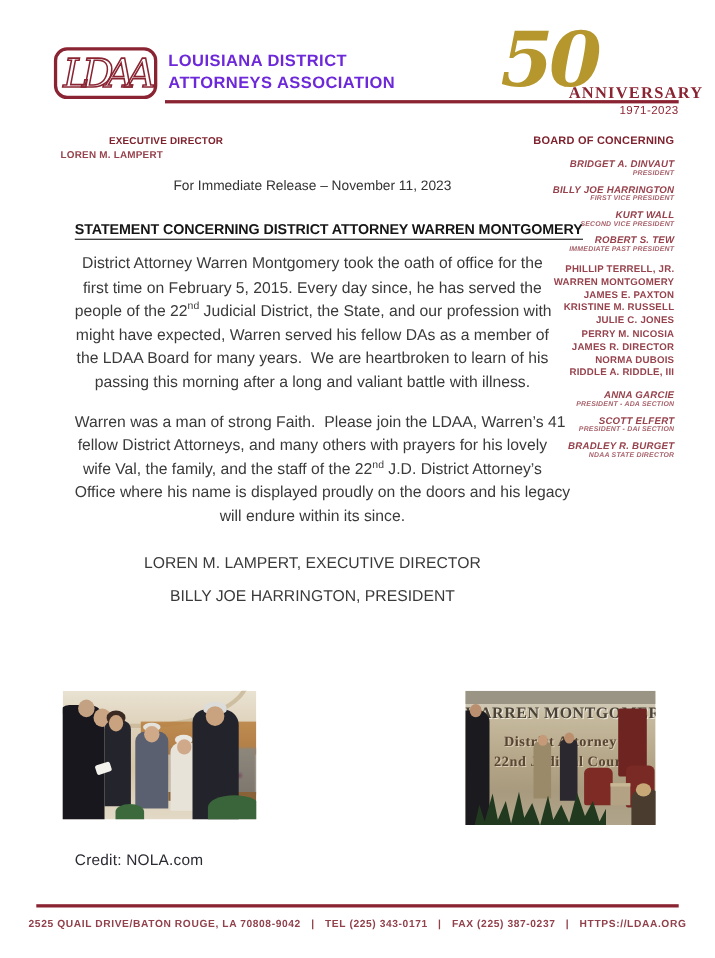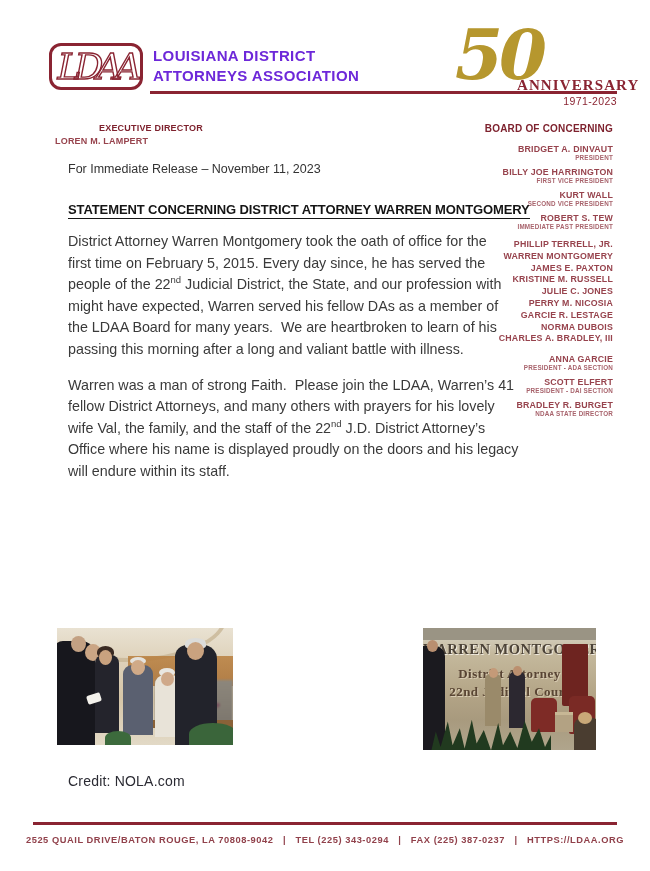--- a/index.html
+++ b/index.html
@@ -42,28 +42,28 @@
   }
 
   
   .exec { position:absolute; left:55px; top:123px; }
   .exec-title { font-size:9px; font-weight:bold; color:#7e222e; letter-spacing:.2px;padding-left:44px; }
   .exec-name  { font-size:9px; font-weight:bold; color:#97434d; margin-top:3px; letter-spacing:.2px; }
 
   
   .board { position:absolute; right:37px; top:123px; width:190px; text-align:right; }
   .board-title { font-size:10px; font-weight:bold; color:#7e222e; letter-spacing:.2px; margin-bottom:10px; }
-  .board-officer { margin-bottom:5px; }
+  .board-officer { margin-bottom:5px;font-style:italic; }
   .board-officer .nm { font-size:8.8px; font-weight:bold; color:#97434d; line-height:10px; letter-spacing:.2px; }
   .board-officer .tl { font-size:6.3px; font-weight:bold; color:#a8636c; line-height:8px; letter-spacing:.2px; }
   .board-members { margin-top:8px; margin-bottom:9px; }
   .board-member { font-size:8.8px; font-weight:bold; color:#97434d; line-height:11.8px; letter-spacing:.2px; }
 
   
-  .main { position:absolute; left:68px; top:162px; width:432px; }
+  .main { position:absolute; left:68px; top:162px; width:432px;text-align:center; }
   .release-intro { font-size:12.5px; color:#333; margin-bottom:24px; white-space:pre; }
   .headline {
     display:inline-block; font-size:13px; font-weight:bold; color:#151515;
     border-bottom:1.6px solid #151515; padding-bottom:1px; margin-bottom:12px;
     letter-spacing:-0.1px; white-space:pre;
   }
   .para { margin-bottom:14px; }
   .line { font-size:14.3px; color:#3a3a3a; line-height:21.6px; white-space:pre; }
   .line sup { font-size:9.5px; line-height:0; }
   .signatures { margin-top:22px; }
@@ -192,23 +192,23 @@
           <div class="tl">IMMEDIATE PAST PRESIDENT</div>
         </div>
       </div>
     <div class="board-members" id="board-members">
         <div class="board-member">PHILLIP TERRELL, JR.</div>
         <div class="board-member">WARREN MONTGOMERY</div>
         <div class="board-member">JAMES E. PAXTON</div>
         <div class="board-member">KRISTINE M. RUSSELL</div>
         <div class="board-member">JULIE C. JONES</div>
         <div class="board-member">PERRY M. NICOSIA</div>
-        <div class="board-member">GARCIE R. LESTAGE</div>
+        <div class="board-member">JAMES R. DIRECTOR</div>
         <div class="board-member">NORMA DUBOIS</div>
-        <div class="board-member">CHARLES A. BRADLEY, III</div>
+        <div class="board-member">RIDDLE A. RIDDLE, III</div>
       </div>
     <div id="board-section-officers">
         <div class="board-officer">
           <div class="nm">ANNA GARCIE</div>
           <div class="tl">PRESIDENT - ADA SECTION</div>
         </div>
         <div class="board-officer">
           <div class="nm">SCOTT ELFERT</div>
           <div class="tl">PRESIDENT - DAI SECTION</div>
         </div>
@@ -231,23 +231,27 @@
           <div class="line"><span>people of the 22</span><sup>nd</sup><span> Judicial District, the State, and our profession with</span></div>
           <div class="line"><span>might have expected, Warren served his fellow DAs as a member of</span></div>
           <div class="line"><span>the LDAA Board for many years.  We are heartbroken to learn of his</span></div>
           <div class="line"><span>passing this morning after a long and valiant battle with illness.</span></div>
         </div>
         <div class="para">
           <div class="line"><span>Warren was a man of strong Faith.  Please join the LDAA, Warren’s 41</span></div>
           <div class="line"><span>fellow District Attorneys, and many others with prayers for his lovely</span></div>
           <div class="line"><span>wife Val, the family, and the staff of the 22</span><sup>nd</sup><span> J.D. District Attorney’s</span></div>
           <div class="line"><span>Office where his name is displayed proudly on the doors and his legacy</span></div>
-          <div class="line"><span>will endure within its staff.</span></div>
+          <div class="line"><span>will endure within its since.</span></div>
         </div>
       </div>
+    <div class="signatures">
+      <div class="sig">LOREN M. LAMPERT, EXECUTIVE DIRECTOR</div>
+      <div class="sig">BILLY JOE HARRINGTON, PRESIDENT</div>
+    </div>
   </div>
 
   <div class="photo photo-left">
     <div class="abs pl-bg"></div>
     <div class="abs pl-arch"></div>
     <div class="abs pl-wood"></div>
     <div class="abs pl-audience"></div>
     <div class="abs pl-rail"></div>
     <div class="abs pl-judge fig"></div>
     <div class="abs head pl-judge-head"></div>
@@ -286,15 +290,15 @@
     <div class="abs pr-chair2"></div>
     <div class="abs pr-table"></div>
     <div class="abs pr-plants"></div>
     <div class="abs pr-person-corner"></div>
     <div class="abs pr-person-corner-hair"></div>
   </div>
 
   <div class="credit">Credit: NOLA.com</div>
 
   <div class="footer-rule"></div>
-  <div class="footer-text">2525 QUAIL DRIVE/BATON ROUGE, LA 70808-9042   |   TEL (225) 343-0294   |   FAX (225) 387-0237   |   HTTPS://LDAA.ORG</div>
+  <div class="footer-text">2525 QUAIL DRIVE/BATON ROUGE, LA 70808-9042   |   TEL (225) 343-0171   |   FAX (225) 387-0237   |   HTTPS://LDAA.ORG</div>
 
 </div>
 
 </body></html>

